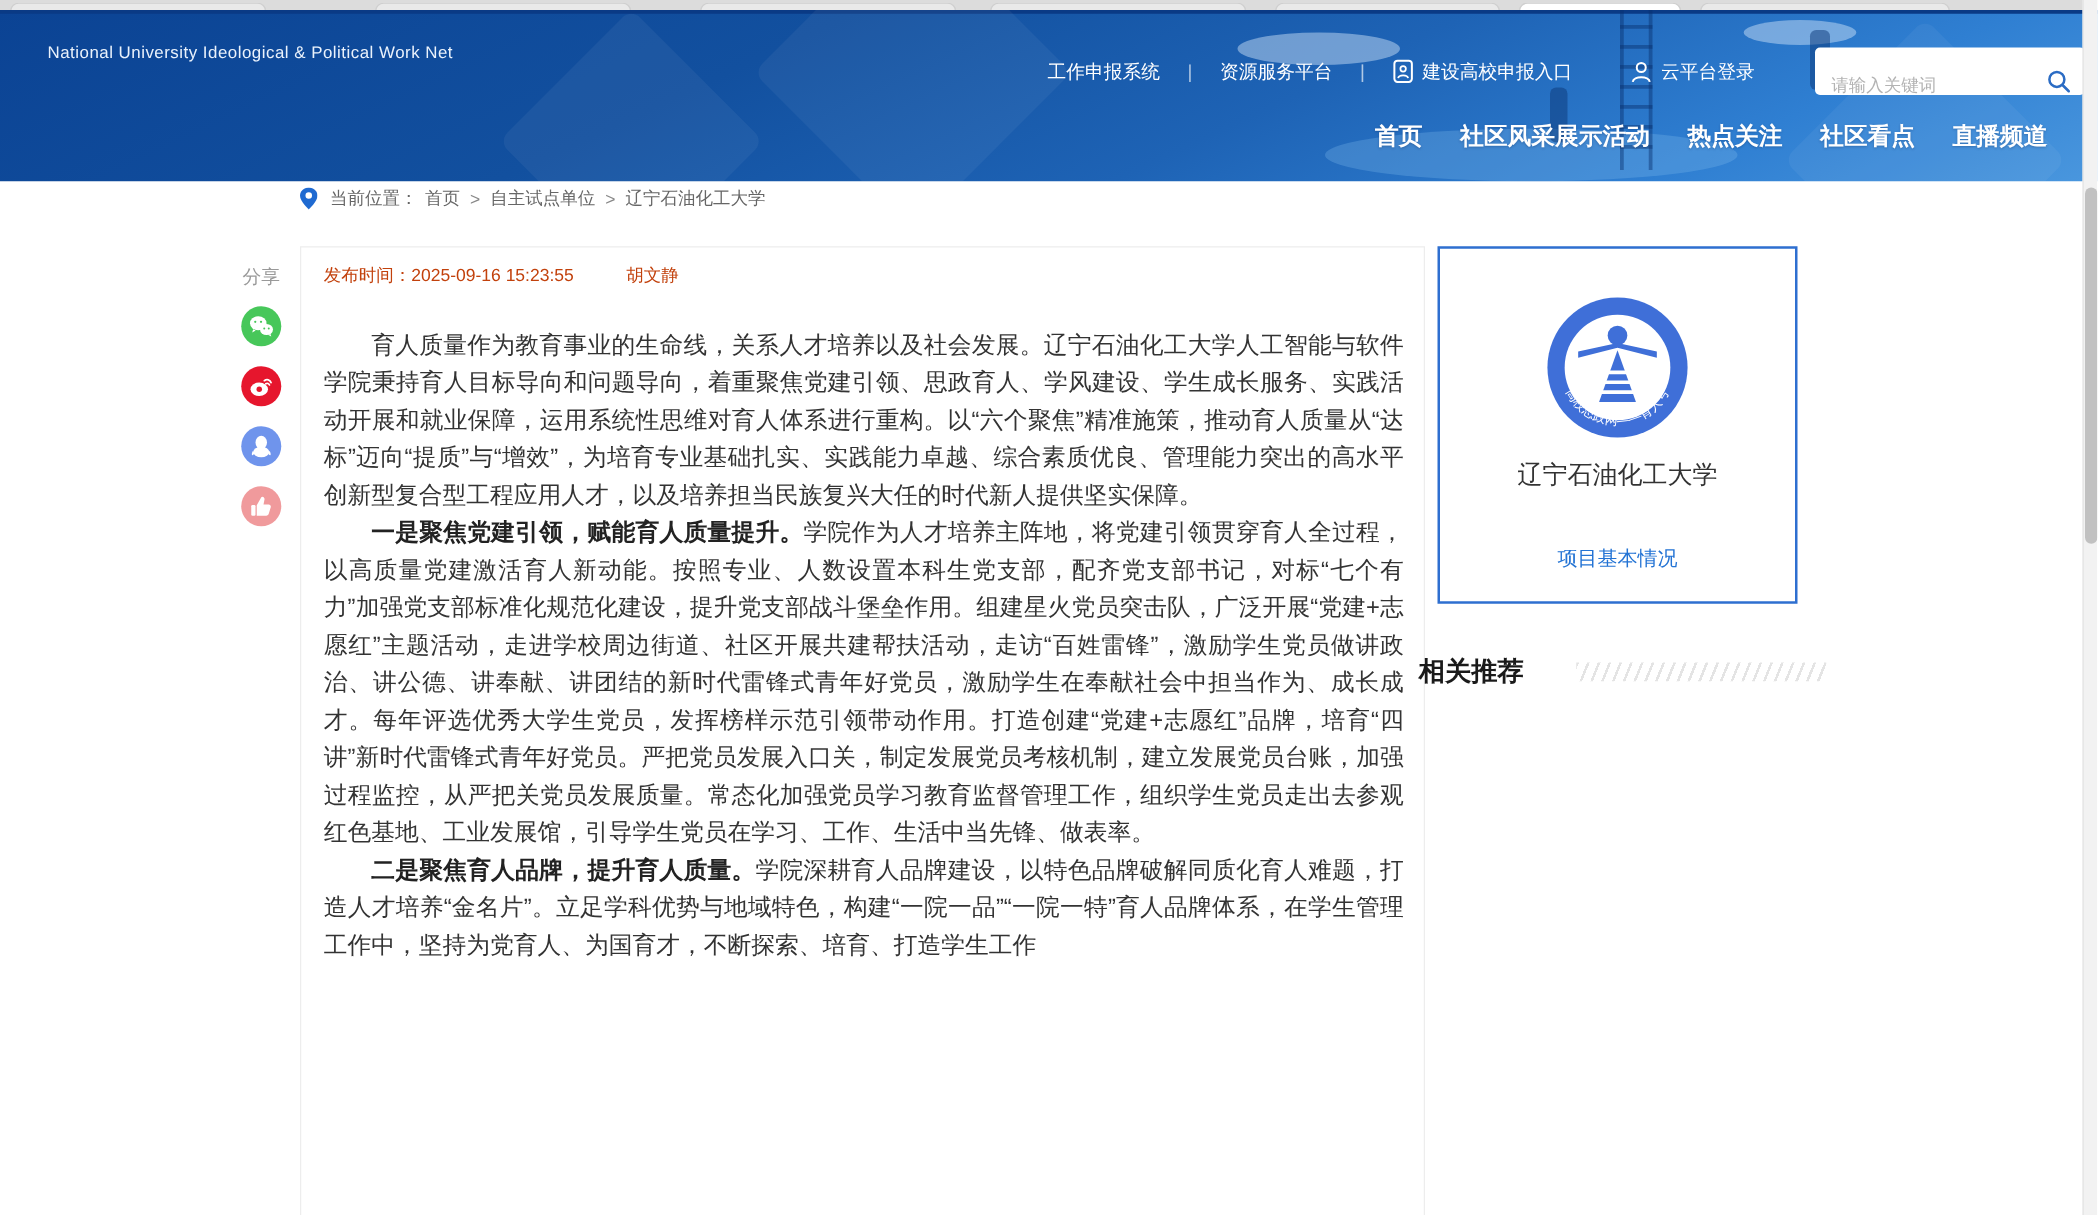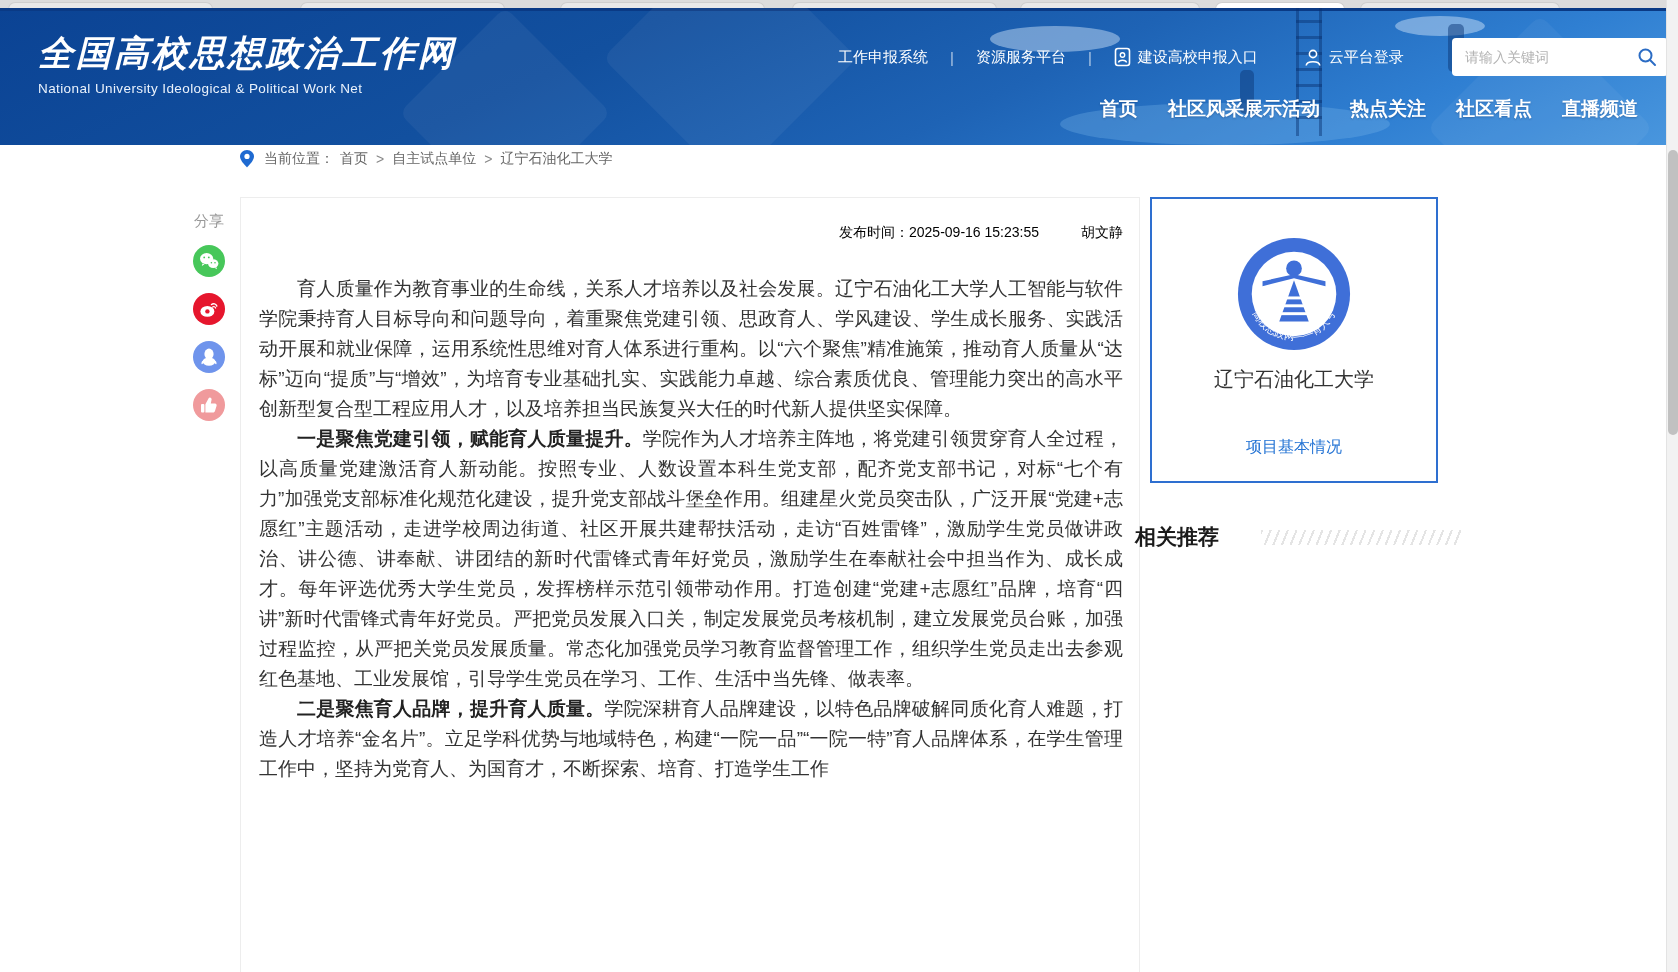--- a/index.html
+++ b/index.html
@@ -25,42 +25,42 @@
 
   .logo { position:absolute; left:38px; top:22px; color:#fff; }
   .logo-title { font-family:"DejaVu Serif", serif; font-size:35px; font-weight:bold; letter-spacing:3px; font-style:italic; white-space:nowrap; }
   .logo-sub { font-size:13.5px; letter-spacing:0.4px; margin-top:4px; color:#eaf2fc; }
 
   .topnav { position:absolute; top:38px; left:838px; height:22px; display:flex; align-items:center; color:#fff; font-size:15px; white-space:nowrap; }
   .topnav .sep { margin:0 22px; color:rgba(255,255,255,0.65); }
   .topnav .tlink { color:#fff; cursor:pointer; display:flex; align-items:center; gap:7px; }
   .topnav .gap { width:46px; }
 
-  .searchbox { position:absolute; left:1452px; top:30px; width:216px; height:38px; background:#fff; border-radius:4px; display:flex; align-items:center; padding:0 10px 0 13px; }
+  .searchbox { position:absolute; left:1452px; top:30px; width:216px; height:38px; background:#fff; border-radius:4px; display:flex; align-items:flex-end; padding:0 10px 0 13px; }
   .searchbox input { flex:1; border:none; outline:none; font-size:14px; color:#444; font-family:"Liberation Sans", sans-serif; min-width:0; background:transparent; }
   .searchbox input::placeholder { color:#b3b3b3; }
 
   .mainnav { position:absolute; top:88px; left:0; width:1638px; display:flex; justify-content:flex-end; gap:30px; color:#fff; font-size:19px; font-weight:bold; white-space:nowrap; }
   .mainnav span { cursor:pointer; text-shadow:0 1px 2px rgba(0,30,80,0.3); }
 
   
   .breadcrumb { position:absolute; left:240px; top:150px; display:flex; align-items:center; font-size:14px; color:#666; gap:6px; }
   .breadcrumb .pin { margin-right:4px; display:flex; }
   .breadcrumb a { color:#666; text-decoration:none; cursor:pointer; }
   .breadcrumb .sep { color:#888; margin:0 2px; }
 
   
   .share { position:absolute; left:192px; top:212px; width:34px; text-align:center; }
   .share-label { font-size:15px; color:#999; margin-bottom:14px; }
   .share-btn { width:32px; height:32px; border-radius:50%; margin:0 auto 16px auto; display:flex; align-items:center; justify-content:center; cursor:pointer; }
 
   
   .article { position:absolute; left:240px; top:197px; width:900px; height:800px; background:#fff; border:1px solid #ededed; padding:0 16px 0 18px; }
   .article-title { margin:32px auto 0 auto; width:840px; text-align:center; font-size:28px; line-height:36px; color:#2e2e2e; font-weight:500; }
-  .article-meta { margin-top:26px; text-align:right; font-size:14px; color:#000000; }
+  .article-meta { margin-top:14px; text-align:left; font-size:14px; color:#c2410c; }
   .article-meta .author { margin-left:42px; }
   .article-body { margin-top:32px; font-size:19px; line-height:30px; color:#333; text-align:justify; }
   .article-body p { text-indent:2em; margin:0; }
   .article-body b { font-weight:bold; color:#222; }
 
   
   .side-card { position:absolute; left:1150px; top:197px; width:288px; height:286px; background:#fff; border:2px solid #2e6fd0; text-align:center; }
   .side-logo { margin:36px auto 0 auto; width:118px; height:118px; }
   .side-univ { margin-top:13px; font-size:20px; color:#333; }
   .side-link { margin-top:44px; font-size:16px; color:#2373d4; cursor:pointer; display:inline-block; }
@@ -113,21 +113,20 @@
           <div class="rung" style="top:60px;"></div>
         <div class="rung" style="top:76px;"></div>
           <div class="rung" style="top:92px;"></div>
         <div class="rung" style="top:108px;"></div>
       </div>
       <div class="deco-figure" style="left:1240px; top:62px; width:14px; height:44px;"></div>
       <div class="deco-figure" style="left:1448px; top:16px; width:16px; height:48px;"></div>
     </div>
 
     <div class="logo">
-      <div class="logo-title">全国高校思想政治工作网</div>
       <div class="logo-sub">National University Ideological &amp; Political Work Net</div>
     </div>
 
     <div class="topnav">
       <span class="tlink">
           <span>工作申报系统</span>
         </span>
       <span class="sep">|</span>
       <span class="tlink">
           <span>资源服务平台</span>

